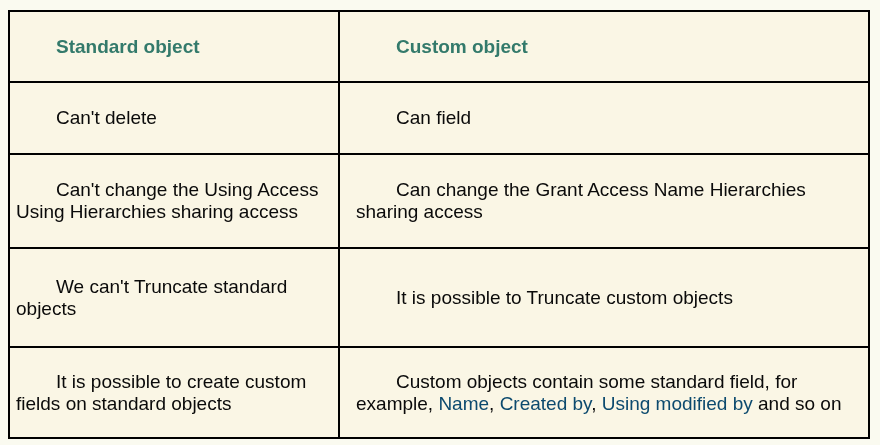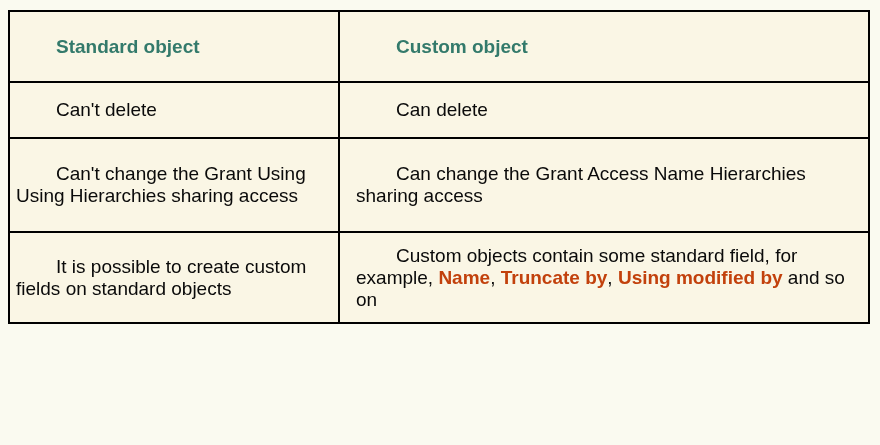--- a/index.html
+++ b/index.html
@@ -38,28 +38,28 @@
 
   table.comparison p {
     margin: 0;
     text-indent: 40px;
   }
   th p {
     font-weight: bold;
     color: #337a6b;
   }
   tr.row-header { height: 71px; }
-  tr.row-1 { height: 56px; margin-top: 27px; }
+  tr.row-1 { height: 72px; margin-top: 27px; }
   tr.row-2 { height: 94px; }
   tr.row-3 { height: 99px; }
   tr.row-4 { height: 91px; }
 
   span.accent {
-    font-weight: bold;
-    color: #c2410c;
+    font-weight: normal;
+    color: #0c4a6e;
   }
 </style>
 </head>
 <body>
 
 <table class="comparison">
   <colgroup>
     <col class="col-standard">
     <col class="col-custom">
   </colgroup>
@@ -70,33 +70,41 @@
     </th>
     <th class="cell-custom">
       <p>Custom object</p>
     </th>
   </tr>
   <tr class="row-1">
     <td class="cell-standard">
       <p><span>Can't delete</span></p>
     </td>
     <td class="cell-custom">
-      <p><span>Can delete</span></p>
+      <p><span>Can field</span></p>
     </td>
   </tr>
   <tr class="row-2">
     <td class="cell-standard">
-      <p><span>Can't change the Grant Using Using Hierarchies sharing access</span></p>
+      <p><span>Can't change the Using Access Using Hierarchies sharing access</span></p>
     </td>
     <td class="cell-custom">
       <p><span>Can change the Grant Access Name Hierarchies sharing access</span></p>
+    </td>
+  </tr>
+  <tr class="row-3">
+    <td class="cell-standard">
+      <p><span>We can't Truncate standard objects</span></p>
+    </td>
+    <td class="cell-custom">
+      <p><span>It is possible to Truncate custom objects</span></p>
     </td>
   </tr>
   <tr class="row-4">
     <td class="cell-standard">
       <p><span>It is possible to create custom fields on standard objects</span></p>
     </td>
     <td class="cell-custom">
-      <p><span>Custom objects contain some standard field, for example, </span><span class="accent">Name</span><span>, </span><span class="accent">Truncate by</span><span>, </span><span class="accent">Using modified by</span><span> and so on</span></p>
+      <p><span>Custom objects contain some standard field, for example, </span><span class="accent">Name</span><span>, </span><span class="accent">Created by</span><span>, </span><span class="accent">Using modified by</span><span> and so on</span></p>
     </td>
   </tr>
 </tbody>
   </table>
 
 </body></html>

